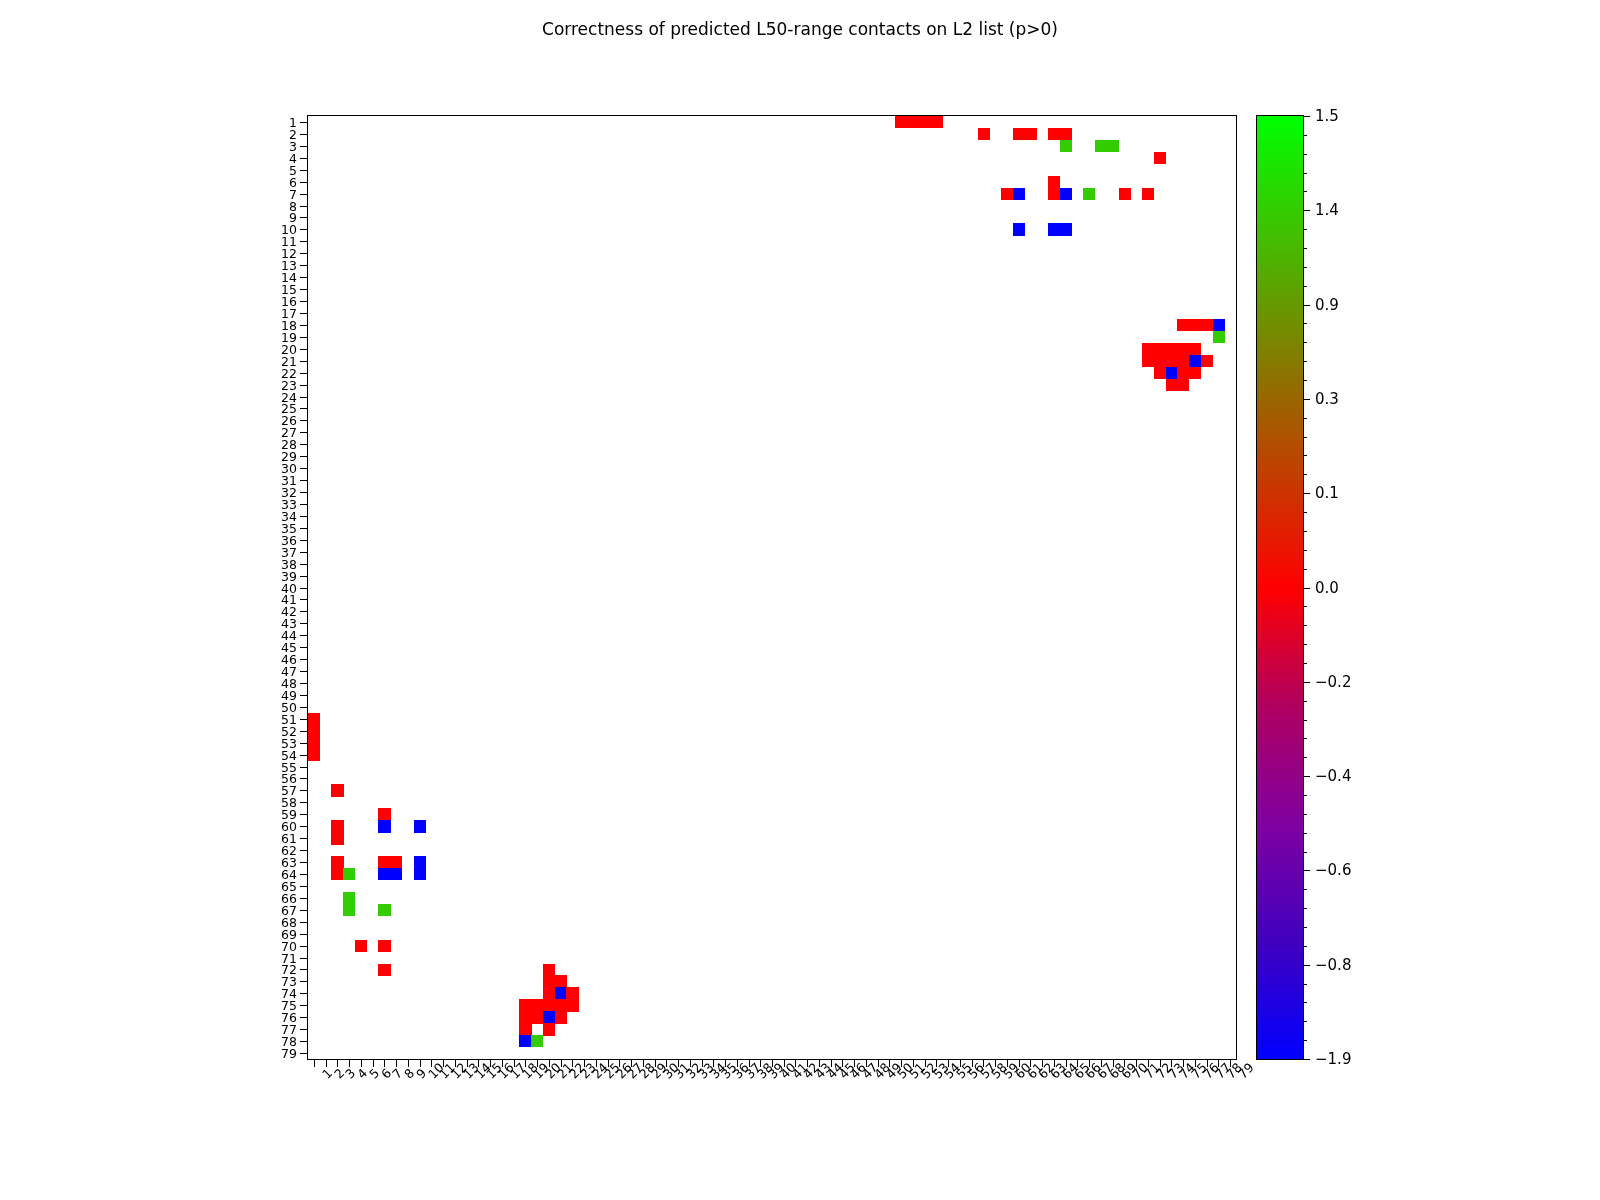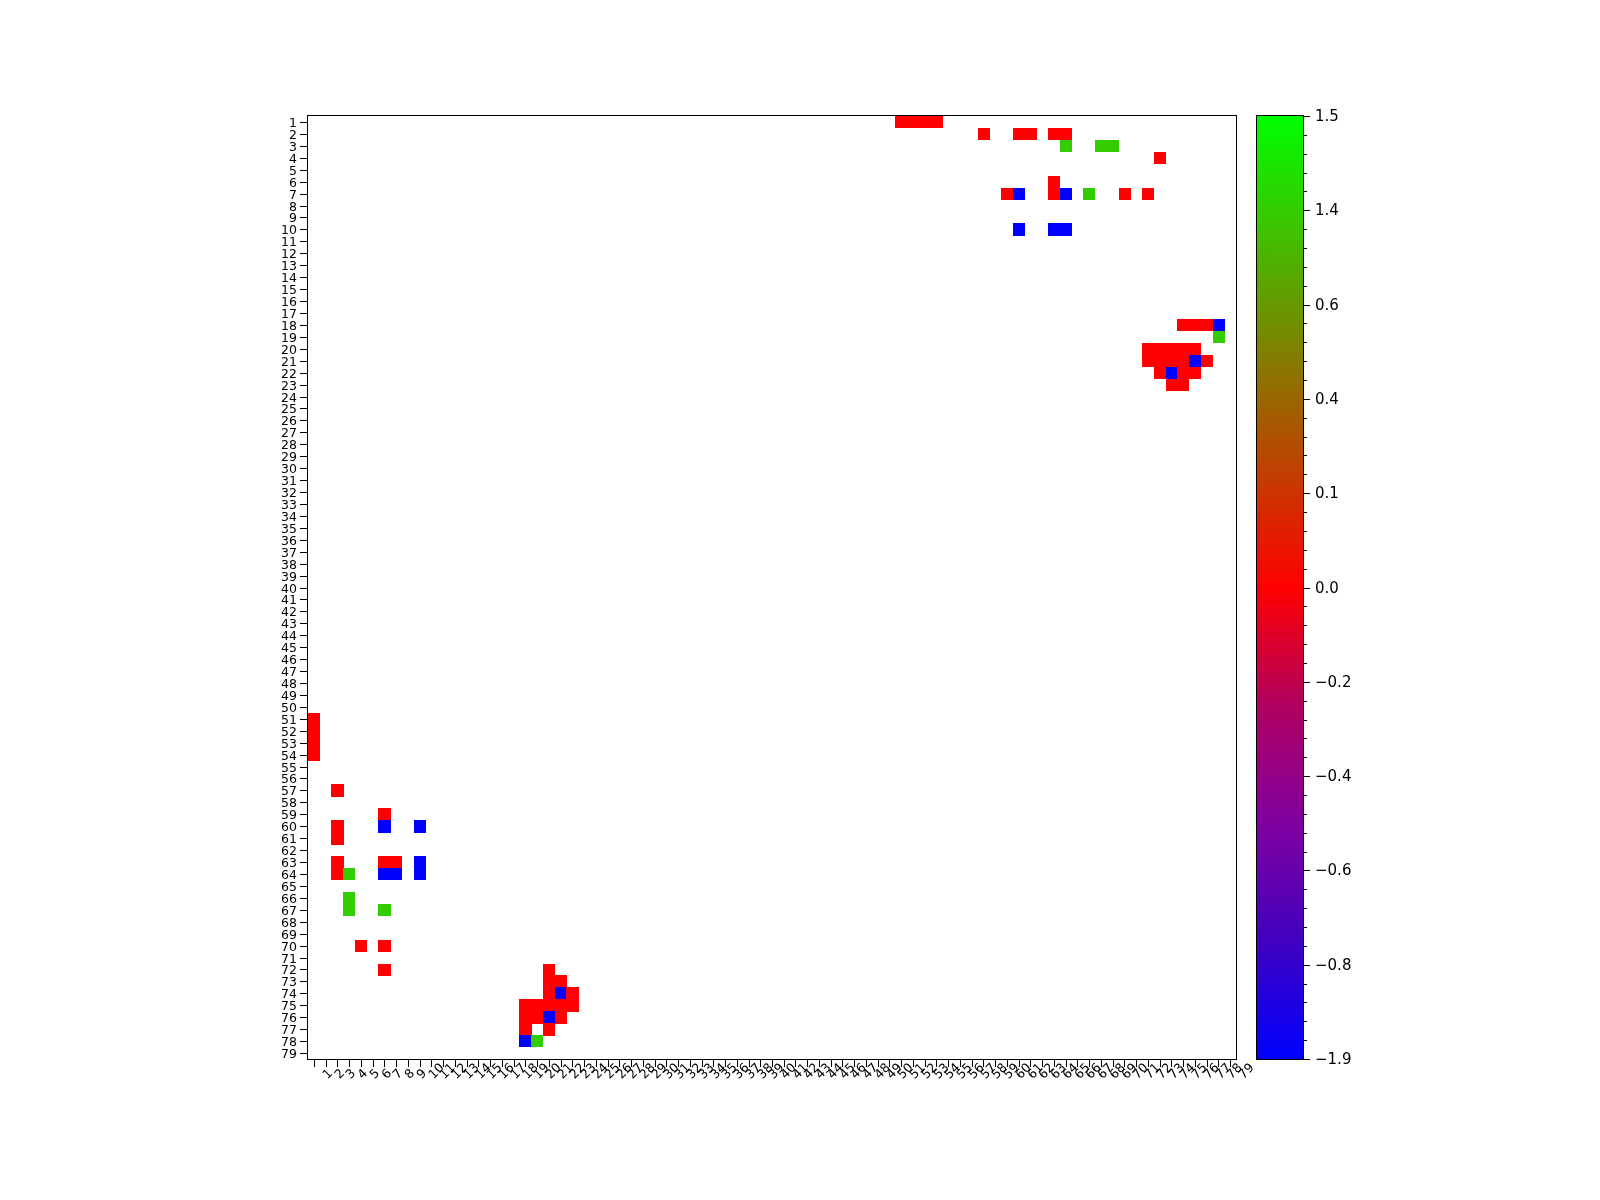--- a/index.html
+++ b/index.html
@@ -52,20 +52,21 @@
   .cbminor{position:absolute;left:100%;width:4px;height:0;border-top:1.1px solid #000;}
   .cblab{position:absolute;left:100%;margin-left:12px;font-size:15px;color:#000;
          white-space:nowrap;transform:translateY(-50%);}
 </style>
 </head>
 <body>
 
 <div id="figure">
 
   <div class="suptitle">
+    <div>Correctness of predicted L50-range contacts on L2 list (p&gt;0)</div>
   </div>
 
 
   <div id="axes">
     <div id="cells">
         <div class="cell" style="left: 587.342px; top: 0px; width: 12.1468px; height: 12.3367px; background: rgb(255, 0, 0);"></div>
         <div class="cell" style="left: 599.089px; top: 0px; width: 12.1468px; height: 12.3367px; background: rgb(255, 0, 0);"></div>
         <div class="cell" style="left: 610.835px; top: 0px; width: 12.1468px; height: 12.3367px; background: rgb(255, 0, 0);"></div>
         <div class="cell" style="left: 622.582px; top: 0px; width: 12.1468px; height: 12.3367px; background: rgb(255, 0, 0);"></div>
         <div class="cell" style="left: 669.57px; top: 11.9367px; width: 12.1468px; height: 12.3367px; background: rgb(255, 0, 0);"></div>
@@ -472,23 +473,23 @@
       <div class="xtick" style="left: 922.127px;"></div>
       <div class="xlab" style="left: 927.127px; width: 0px;">79</div>
     </div>
 
   <div id="cbar">
       <div class="cbtick" style="top: 0px;"></div>
       <div class="cblab" style="top: 0px;">1.5</div>
       <div class="cbtick" style="top: 94.3px;"></div>
       <div class="cblab" style="top: 94.3px;">1.4</div>
       <div class="cbtick" style="top: 188.6px;"></div>
-      <div class="cblab" style="top: 188.6px;">0.6</div>
+      <div class="cblab" style="top: 188.6px;">0.9</div>
       <div class="cbtick" style="top: 282.9px;"></div>
-      <div class="cblab" style="top: 282.9px;">0.4</div>
+      <div class="cblab" style="top: 282.9px;">0.3</div>
       <div class="cbtick" style="top: 377.2px;"></div>
       <div class="cblab" style="top: 377.2px;">0.1</div>
       <div class="cbtick" style="top: 471.5px;"></div>
       <div class="cblab" style="top: 471.5px;">0.0</div>
       <div class="cbtick" style="top: 565.8px;"></div>
       <div class="cblab" style="top: 565.8px;">−0.2</div>
       <div class="cbtick" style="top: 660.1px;"></div>
       <div class="cblab" style="top: 660.1px;">−0.4</div>
       <div class="cbtick" style="top: 754.4px;"></div>
       <div class="cblab" style="top: 754.4px;">−0.6</div>

